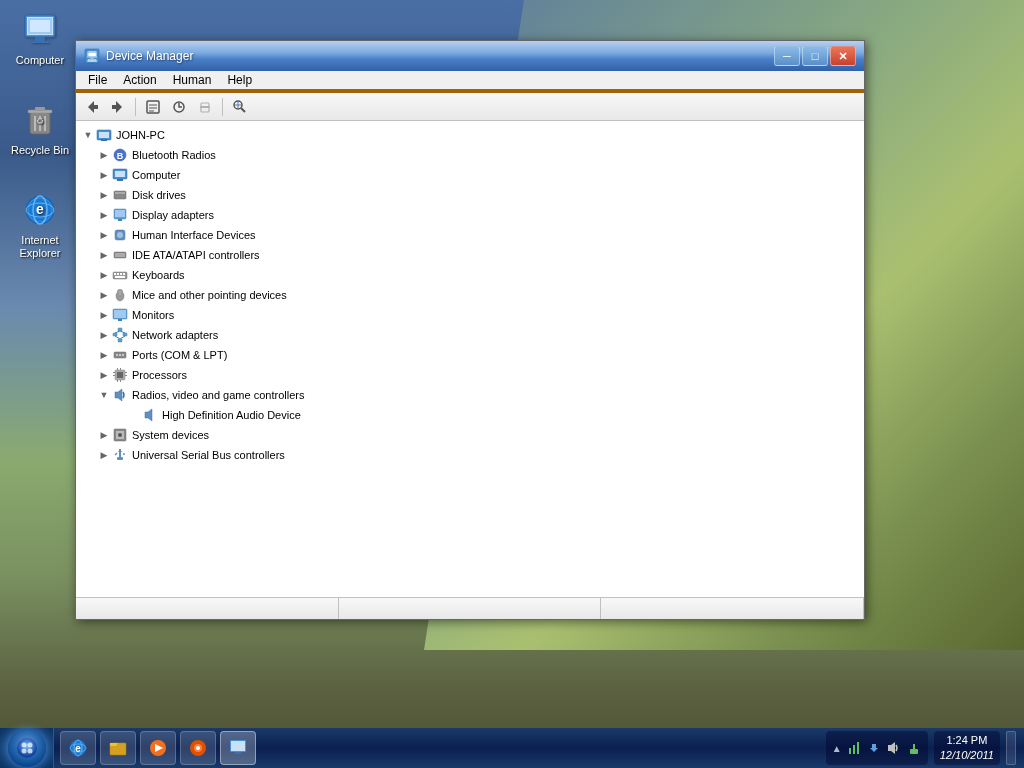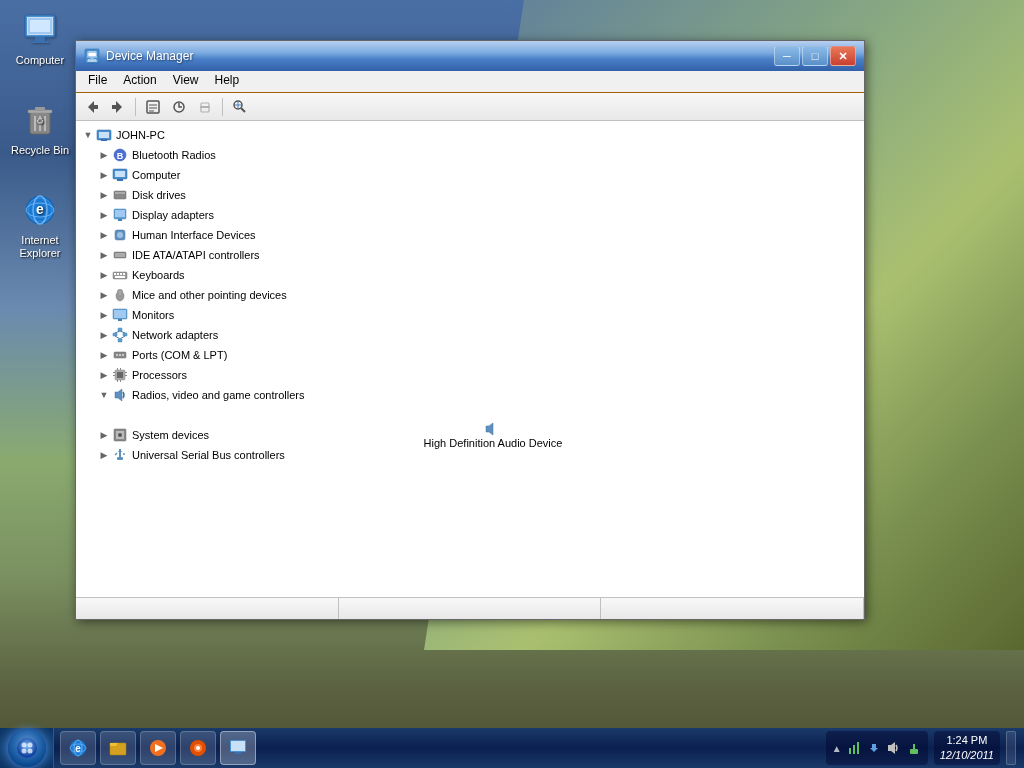--- a/index.html
+++ b/index.html
@@ -222,23 +222,23 @@
       font-weight: bold;
     }
     .title-btn-min { background: linear-gradient(180deg, #8abae8, #5a90c8); }
     .title-btn-max { background: linear-gradient(180deg, #8abae8, #5a90c8); }
     .title-btn-close { background: linear-gradient(180deg, #e87858, #c84030); }
 
     
     .menu-bar {
       height: 22px;
       background: #f0f0f0;
-      border-bottom: 1px solid #a16207;
-      display: flex;
-      align-items: flex-start;
+      border-bottom: 4px solid #a16207;
+      display: flex;
+      align-items: flex-end;
       padding: 0 4px;
     }
     .menu-item {
       padding: 2px 8px;
       cursor: pointer;
       font-size: 12px;
       color: #000;
       border-radius: 2px;
     }
 
@@ -322,21 +322,20 @@
     .tree-item-root {
       padding-left: 4px;
     }
 
     .tree-item-l1 {
       padding-left: 20px;
     }
 
     .tree-item-l2 {
       padding-left: 50px;
-      flex-direction: column;
     }
 
     
     .status-bar {
       height: 22px;
       background: linear-gradient(180deg, #f8f8f8, #e8e8e8);
       border-top: 1px solid #c0c0c0;
       display: flex;
       align-items: center;
     }
@@ -431,21 +430,21 @@
       <div class="title-bar-buttons">
         <div class="title-btn title-btn-min">─</div>
         <div class="title-btn title-btn-max">□</div>
         <div class="title-btn title-btn-close">✕</div>
       </div>
     </div>
 
     <div class="menu-bar">
       <div class="menu-item">File</div>
       <div class="menu-item">Action</div>
-      <div class="menu-item">View</div>
+      <div class="menu-item">Human</div>
       <div class="menu-item">Help</div>
     </div>
 
     <div class="toolbar">
       <div class="toolbar-btn">
         <svg width="16" height="16" viewBox="0 0 16 16">
             <polygon points="10,2 4,8 10,14" fill="#555"></polygon>
             <rect x="9" y="6" width="5" height="4" fill="#555"></rect>
           </svg>
       </div>

